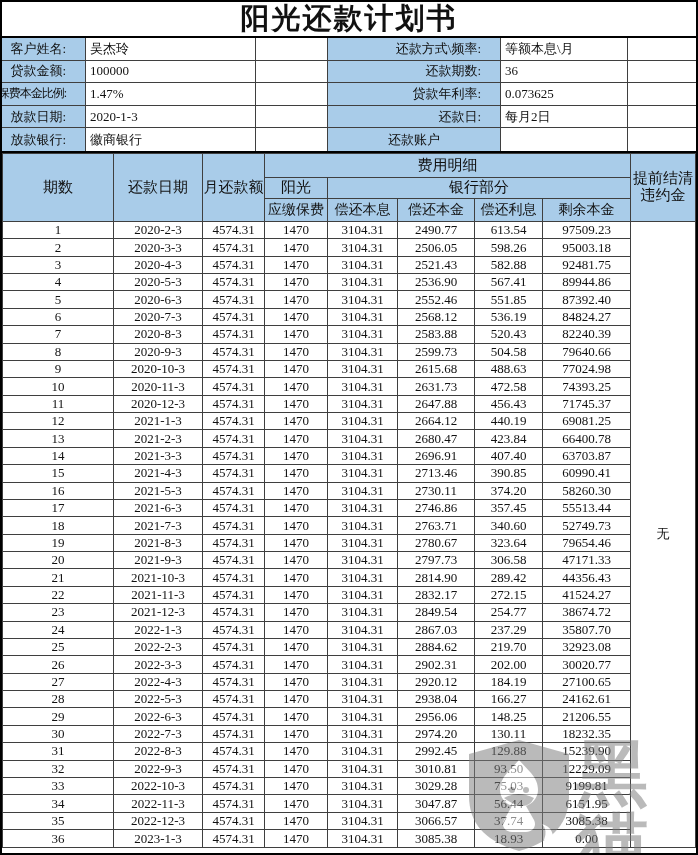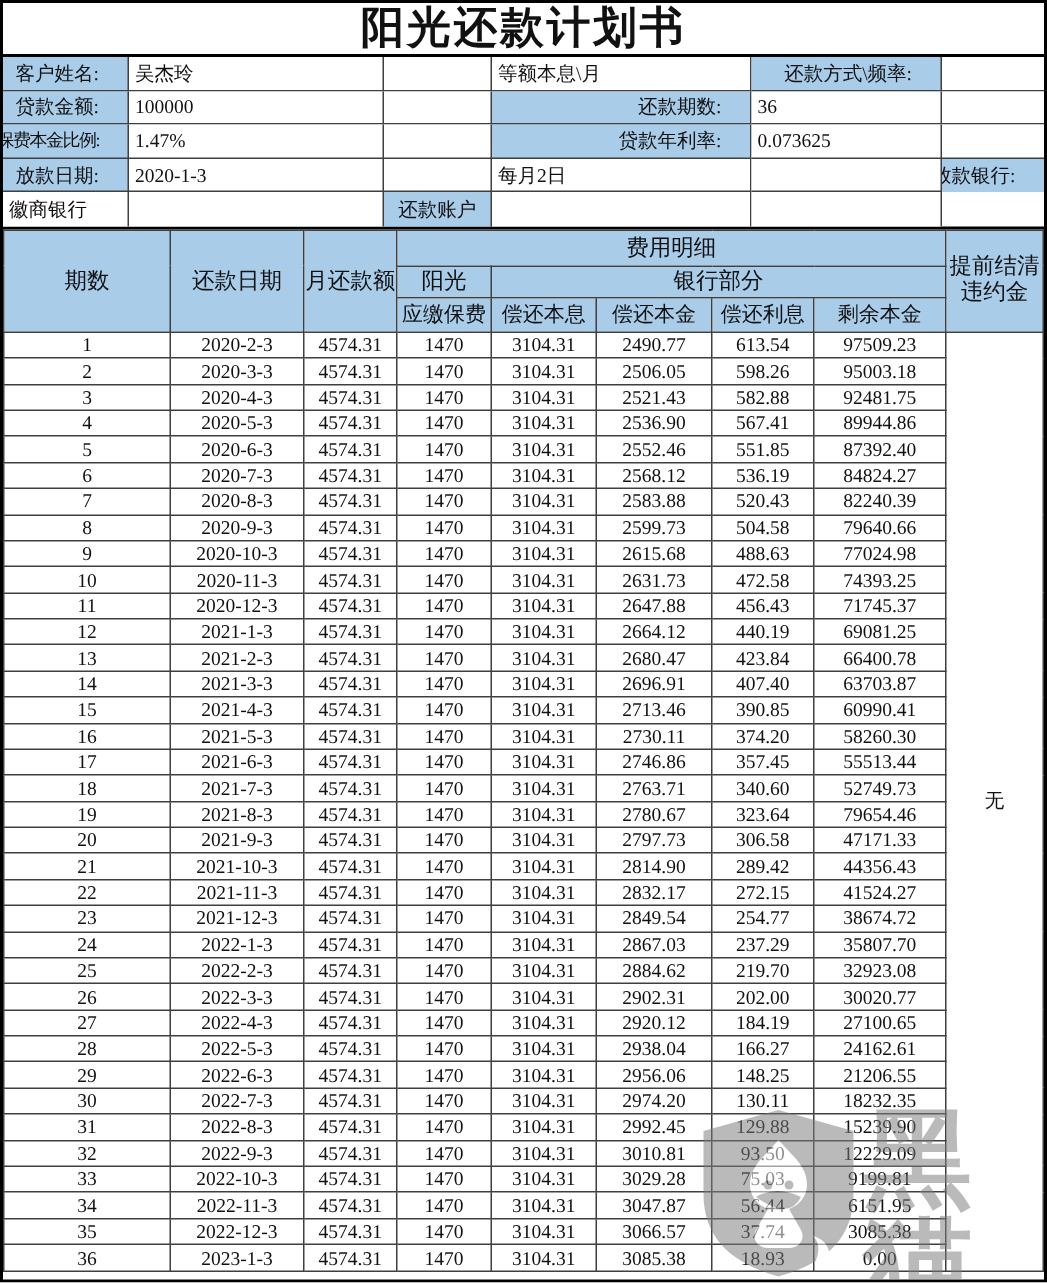--- a/index.html
+++ b/index.html
@@ -76,41 +76,42 @@
 
 <div class="doc">
 
   <div class="title-bar">阳光还款计划书</div>
 
   <div class="info-grid">
 
     <div class="cell lbl">客户姓名:</div>
     <div class="cell val">吴杰玲</div>
     <div class="cell empty"></div>
+    <div class="cell lbl">还款方式\频率:</div>
     <div class="cell val">等额本息\月</div>
-    <div class="cell lbl">还款方式\频率:</div>
     <div class="cell empty"></div>
 
     <div class="cell lbl">贷款金额:</div>
     <div class="cell val">100000</div>
     <div class="cell empty"></div>
     <div class="cell lbl">还款期数:</div>
     <div class="cell val">36</div>
     <div class="cell empty"></div>
 
     <div class="cell lbl condensed">月保费本金比例:</div>
     <div class="cell val">1.47%</div>
     <div class="cell empty"></div>
     <div class="cell lbl">贷款年利率:</div>
     <div class="cell val">0.073625</div>
     <div class="cell empty"></div>
 
     <div class="cell lbl">放款日期:</div>
     <div class="cell val">2020-1-3</div>
     <div class="cell empty"></div>
+    <div class="cell lbl">还款日:</div>
     <div class="cell val">每月2日</div>
     <div class="cell empty"></div>
 
     <div class="cell lbl lastrow">放款银行:</div>
     <div class="cell val lastrow">徽商银行</div>
     <div class="cell empty lastrow"></div>
     <div class="cell lbl center lastrow">还款账户</div>
     <div class="cell val lastrow"></div>
     <div class="cell empty lastrow"></div>
   </div>

